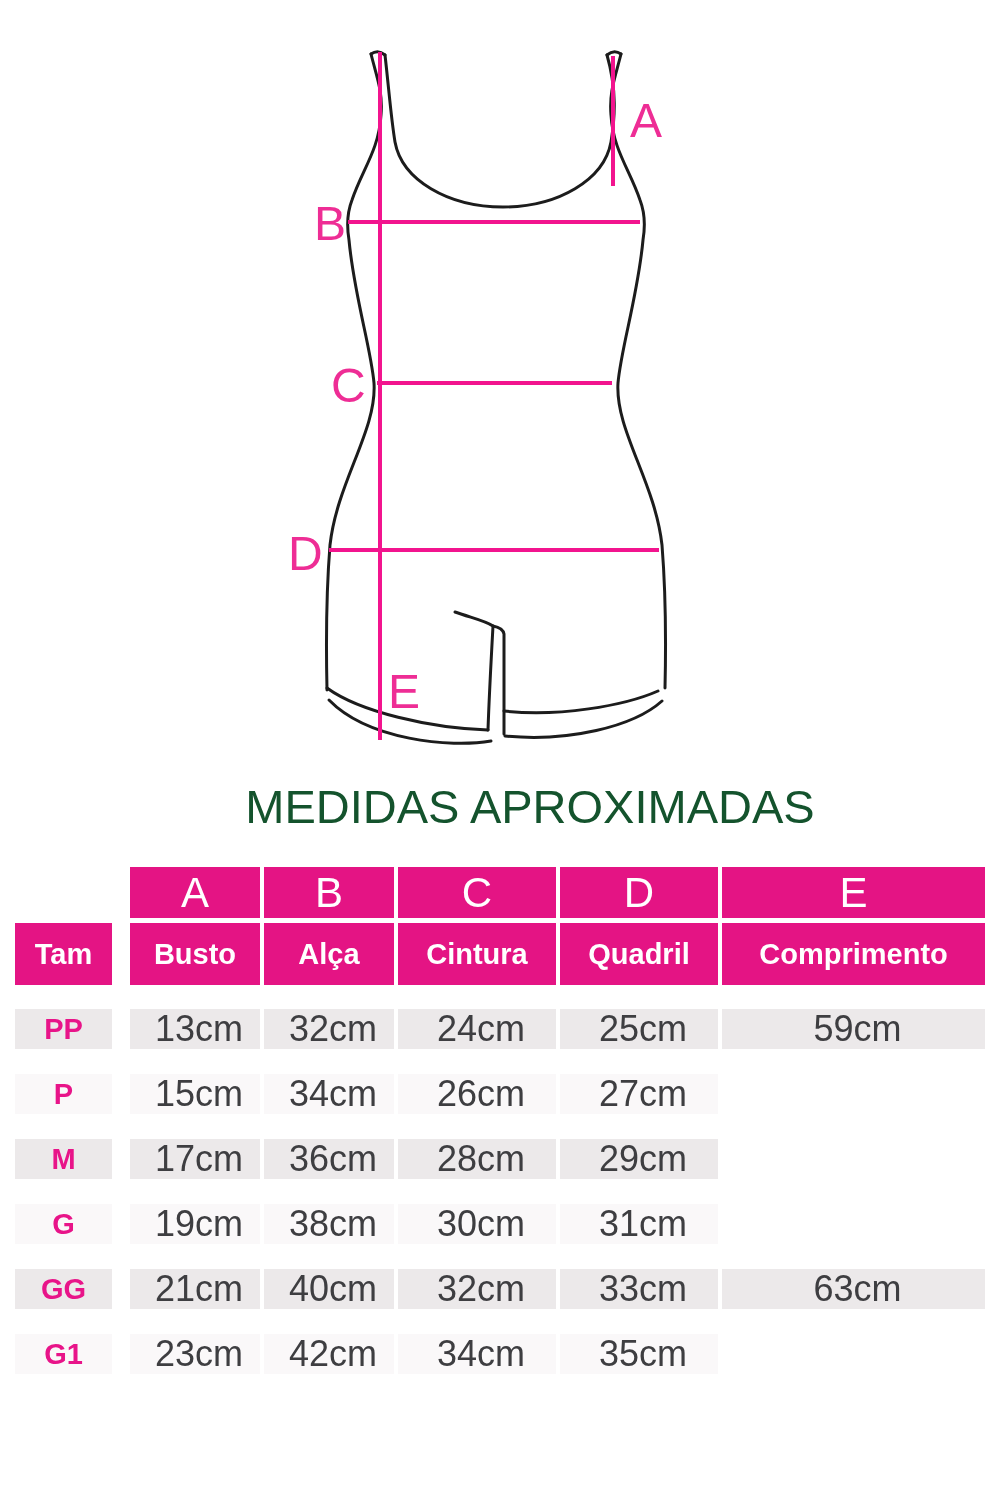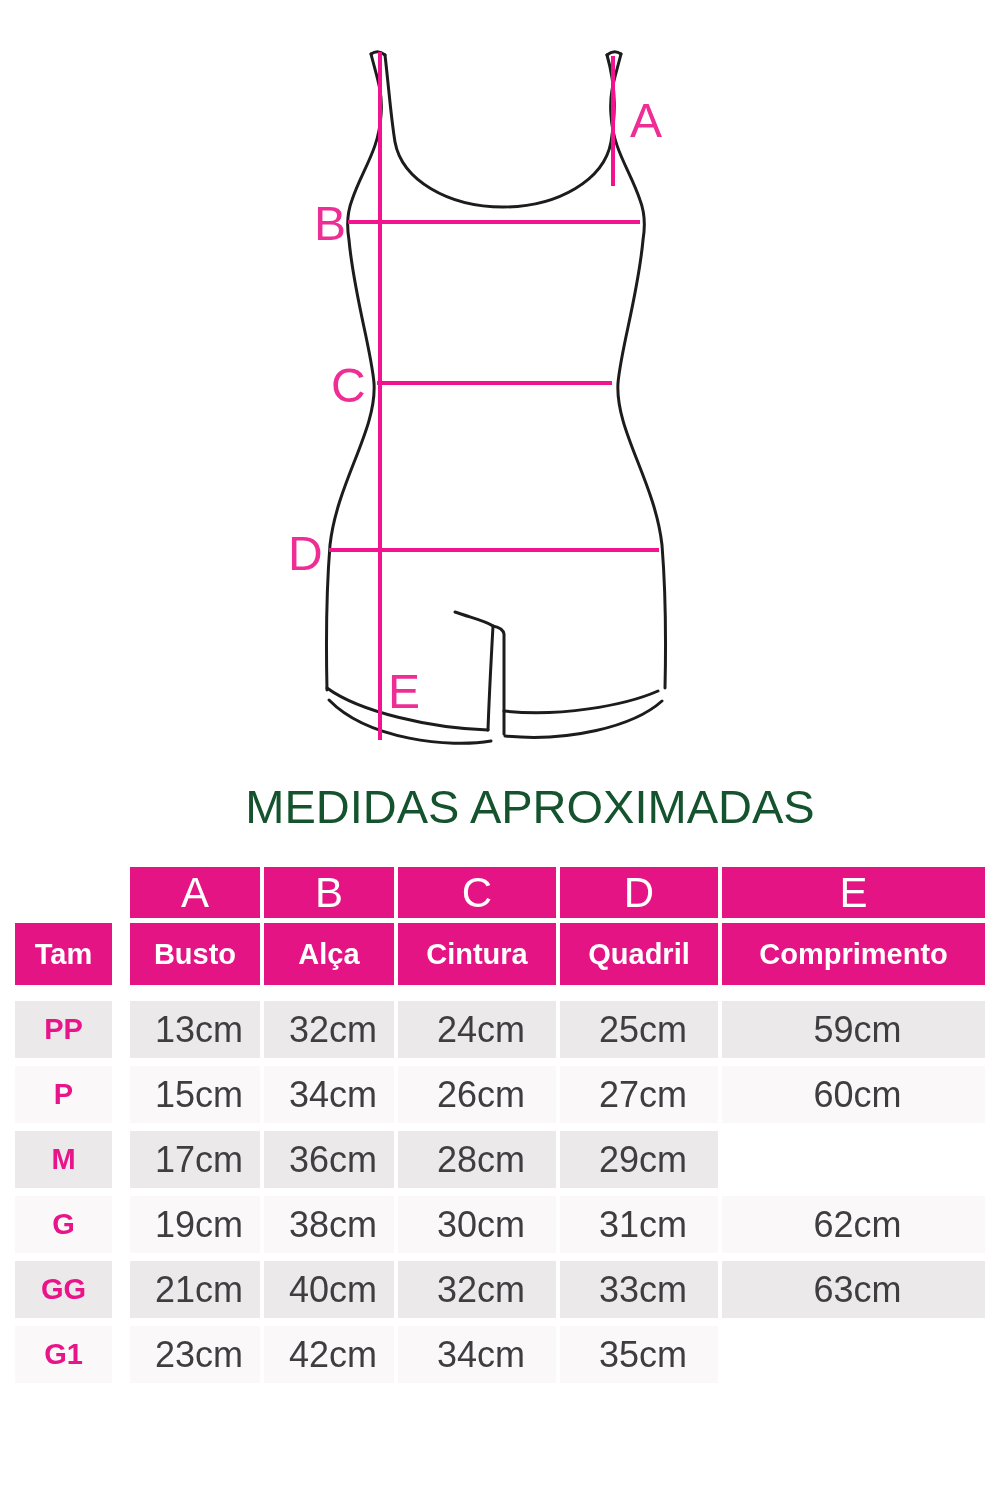--- a/index.html
+++ b/index.html
@@ -31,21 +31,21 @@
   .w4{width:158px;flex:none;}
   .w5{flex:1;}
   .ghost{background:transparent;}
   .letter-row{height:51px;margin-bottom:5px;}
   .letter-row .tcell{height:51px;}
   .pinkcell{background:#e41484;color:#ffffff;}
   .letter{font-size:42px;font-weight:400;line-height:1;}
   .header-row{height:74px;margin-bottom:4px;}
   .header-row .tcell{height:62px;font-size:29px;font-weight:700;}
   .body-row{height:57px;margin-bottom:8px;}
-  .body-row .tcell{height:57px;}
+  .body-row .tcell{height:40px;margin-top:8px;}
   .row-alt .tcell{background:#ece9ea;}
   .row-light .tcell{background:#faf8f9;}
   .size-label{font-size:29px;font-weight:700;color:#e81489;}
   .val{font-size:36px;font-weight:400;color:#3e3e41;padding-left:8px;}
 </style>
 </head>
 <body>
 
 <div class="stage">
 
@@ -116,38 +116,36 @@
       <div class="tcell w4 val">25cm</div>
       <div class="tcell w5 val">59cm</div>
     </div>
 
     <div class="trow body-row row-light">
       <div class="tcell w0 size-label">P</div>
       <div class="tcell w1 val">15cm</div>
       <div class="tcell w2 val">34cm</div>
       <div class="tcell w3 val">26cm</div>
       <div class="tcell w4 val">27cm</div>
-      <div class="tcell w5 val">60cm</div>
     </div>
 
     <div class="trow body-row row-alt">
       <div class="tcell w0 size-label">M</div>
       <div class="tcell w1 val">17cm</div>
       <div class="tcell w2 val">36cm</div>
       <div class="tcell w3 val">28cm</div>
       <div class="tcell w4 val">29cm</div>
     </div>
 
     <div class="trow body-row row-light">
       <div class="tcell w0 size-label">G</div>
       <div class="tcell w1 val">19cm</div>
       <div class="tcell w2 val">38cm</div>
       <div class="tcell w3 val">30cm</div>
       <div class="tcell w4 val">31cm</div>
-      <div class="tcell w5 val">62cm</div>
     </div>
 
     <div class="trow body-row row-alt">
       <div class="tcell w0 size-label">GG</div>
       <div class="tcell w1 val">21cm</div>
       <div class="tcell w2 val">40cm</div>
       <div class="tcell w3 val">32cm</div>
       <div class="tcell w4 val">33cm</div>
       <div class="tcell w5 val">63cm</div>
     </div>

